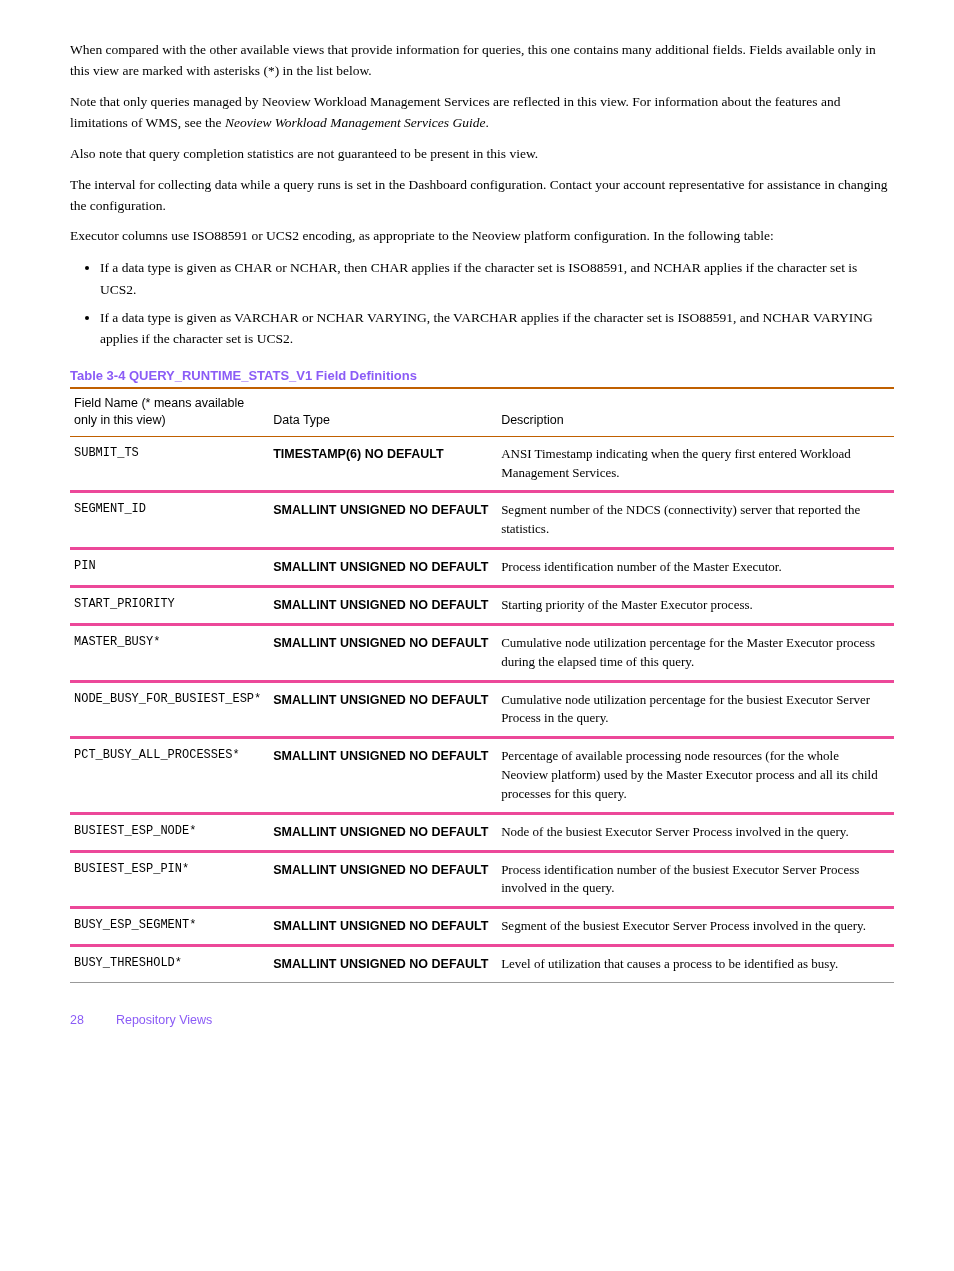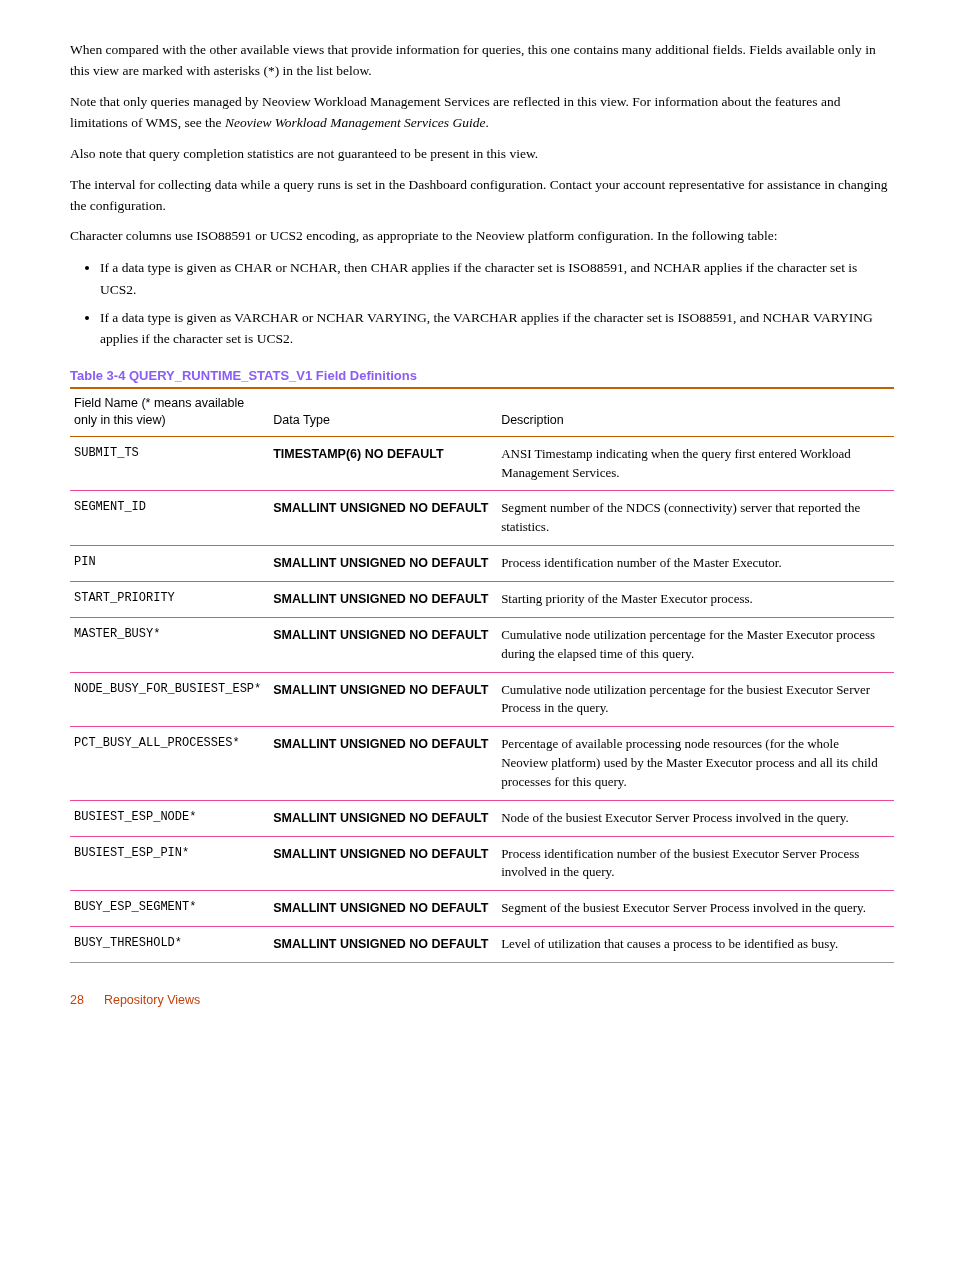--- a/index.html
+++ b/index.html
@@ -46,21 +46,21 @@
     }
     .field-table thead th {
       text-align: left;
       padding: 6px 8px 6px 4px;
       font-weight: normal;
       font-size: 12.5px;
       vertical-align: bottom;
       line-height: 1.4;
     }
     .field-table tbody tr {
-      border-bottom: 1px solid #ec4899;
+      border-bottom: 3px solid #ec4899;
     }
     .field-table tbody tr:last-child {
       border-bottom: 1px solid #999;
     }
     .field-table td {
       padding: 8px 8px 8px 4px;
       vertical-align: top;
       line-height: 1.45;
       font-size: 13px;
       font-family: "Times New Roman", Times, serif;
@@ -88,21 +88,21 @@
 <p class="intro-text">When compared with the other available views that provide information for queries, this one contains many additional fields. Fields available only in this view are marked with asterisks (*) in the list below.</p>
 
 <p class="intro-text">
   <span>Note that only queries managed by Neoview Workload Management Services are reflected in this view. For information about the features and limitations of WMS, see the </span><em>Neoview Workload Management Services Guide</em><span>.</span>
 </p>
 
 <p class="intro-text">Also note that query completion statistics are not guaranteed to be present in this view.</p>
 
 <p class="intro-text">The interval for collecting data while a query runs is set in the Dashboard configuration. Contact your account representative for assistance in changing the configuration.</p>
 
-<p class="intro-text">Character columns use ISO88591 or UCS2 encoding, as appropriate to the Neoview platform configuration. In the following table:</p>
+<p class="intro-text">Executor columns use ISO88591 or UCS2 encoding, as appropriate to the Neoview platform configuration. In the following table:</p>
 
 <ul class="bullet-list">
   <li>If a data type is given as CHAR or NCHAR, then CHAR applies if the character set is ISO88591, and NCHAR applies if the character set is UCS2.</li>
   <li>If a data type is given as VARCHAR or NCHAR VARYING, the VARCHAR applies if the character set is ISO88591, and NCHAR VARYING applies if the character set is UCS2.</li>
 </ul>
 
 <div class="table-heading">Table  3-4  QUERY_RUNTIME_STATS_V1 Field Definitions</div>
 
 <table class="field-table">
   <thead>
@@ -164,16 +164,16 @@
         <td>Segment of the busiest Executor Server Process involved in the query.</td>
       </tr>
       <tr>
         <td class="field-name">BUSY_THRESHOLD*</td>
         <td class="data-type">SMALLINT UNSIGNED NO DEFAULT</td>
         <td>Level of utilization that causes a process to be identified as busy.</td>
       </tr>
     </tbody>
 </table>
 
-<div style="margin-top:30px; font-family: Arial, sans-serif; font-size:12.5px; color:#c2410c; display:flex; gap:20px;">
+<div style="margin-top:30px; font-family: Arial, sans-serif; font-size:12.5px; color:#8b5cf6; display:flex; gap:32px;">
   <span>28</span>
   <span>Repository Views</span>
 </div>
 
 </body></html>

